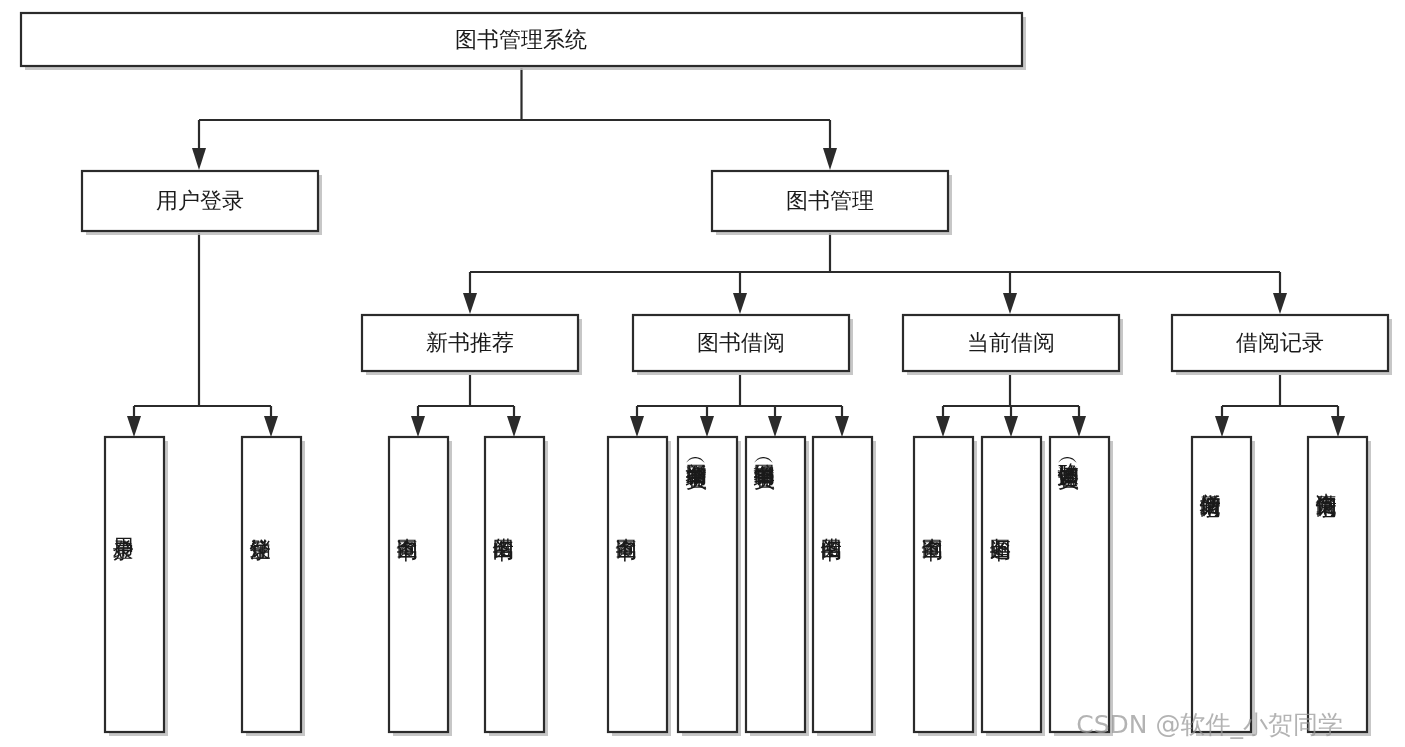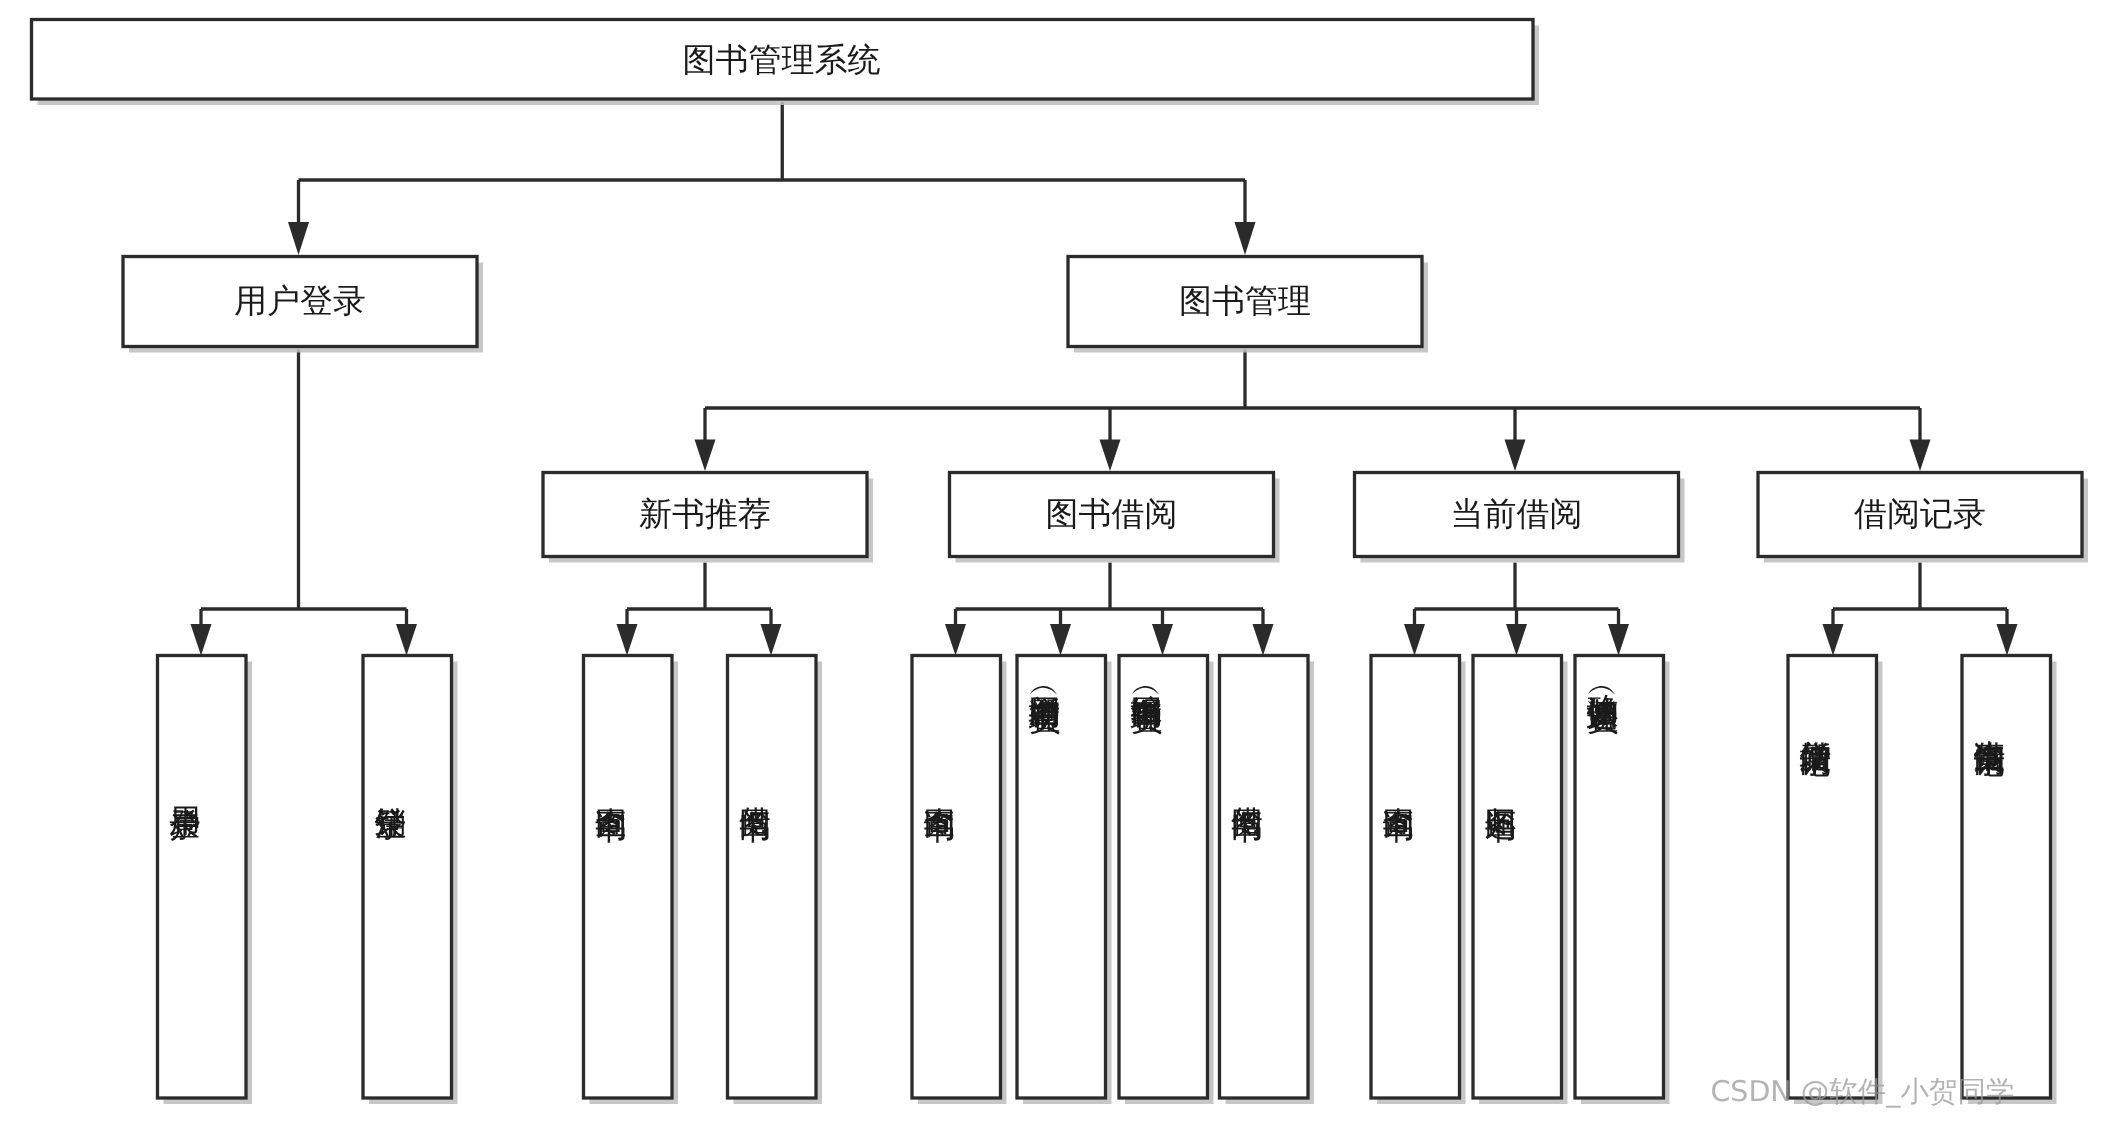--- a/index.html
+++ b/index.html
@@ -67,21 +67,21 @@
     white-space: nowrap;
     text-align: start;
     pointer-events: none;
   }
   .watermark {
     position: absolute;
     right: 14px;
     bottom: 6px;
     color: #9a9a9a;
     font-family: "DejaVu Sans", "Liberation Sans", sans-serif;
-    font-size: 19px;
+    font-size: 25px;
     opacity: 0.75;
     white-space: nowrap;
   }
 </style>
 </head>
 <body>
 
 <div id="diagram-root">
 
   <svg id="flowchart" viewBox="0 0 1405 747">

